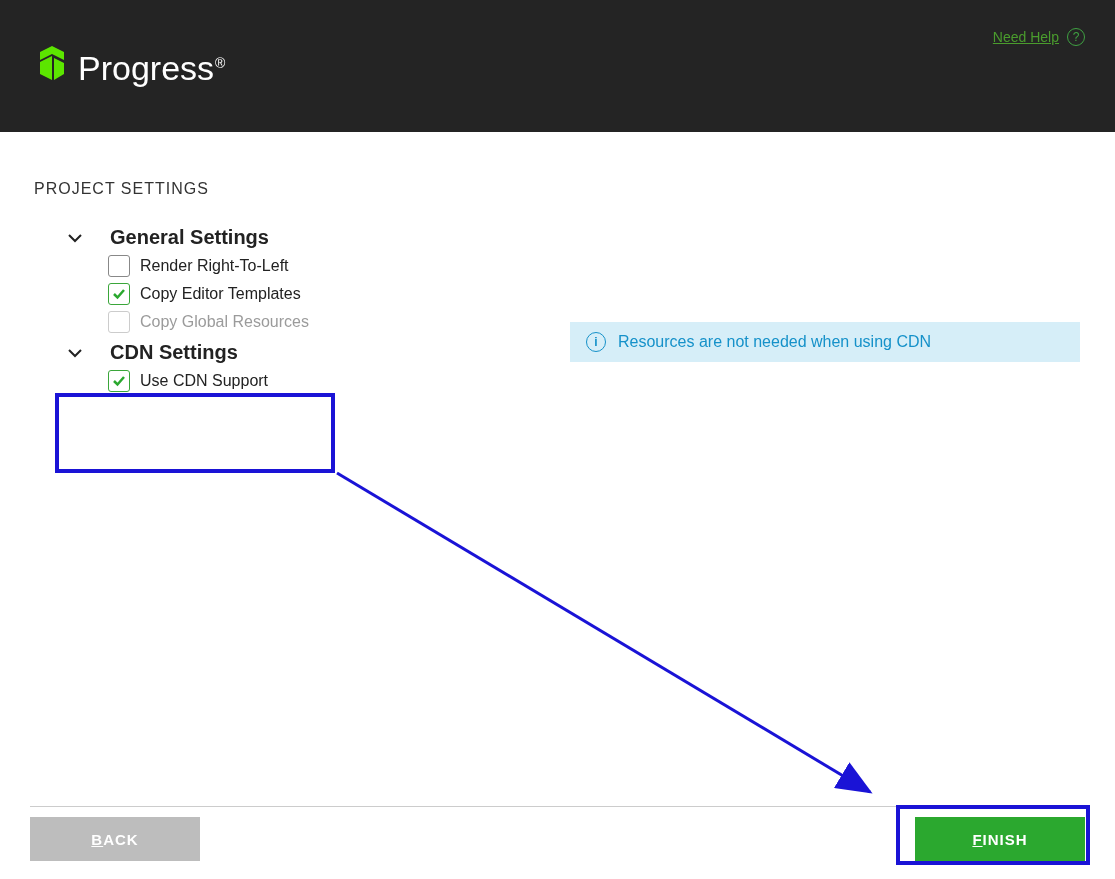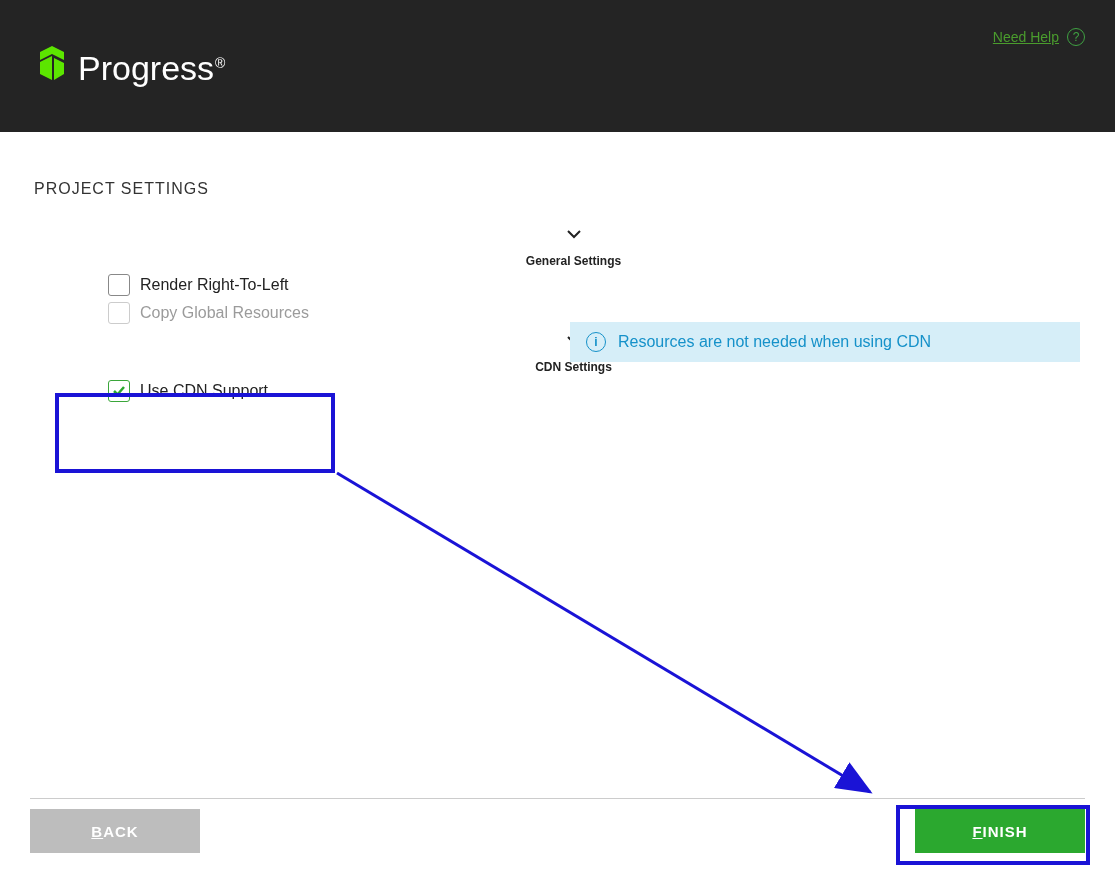--- a/index.html
+++ b/index.html
@@ -79,28 +79,27 @@
     letter-spacing: 1px;
     margin-bottom: 28px;
   }
 
   .settings {
     padding-left: 32px;
   }
   .group-header {
     display: flex;
     align-items: center;
-    gap: 12px;
+    gap: 26px;
     font-weight: bold;
-    font-size: 12px;
+    font-size: 20px;
     color: #222;
     margin-top: 8px;
     margin-bottom: 6px;
     cursor: pointer;
-    flex-direction: column;
   }
   .chevron {
     width: 18px;
     display: inline-flex;
     justify-content: center;
     color: #222;
   }
   .options {
     padding-left: 42px;
   }
@@ -153,21 +152,21 @@
     width: 20px; height: 20px;
     border: 1.5px solid #1591c9;
     border-radius: 50%;
     display: flex; align-items: center; justify-content: center;
     font-size: 12px; font-weight: bold;
     color: #1591c9;
   }
 
   .footer {
     position: absolute;
-    bottom: 12px;
+    bottom: 4px;
     left: 0;
     right: 0;
     padding: 0 30px 14px 30px;
   }
   .footer-line {
     border-top: 1px solid #ccc;
     margin-bottom: 10px;
   }
   .footer-buttons {
     display: flex;
@@ -258,20 +257,28 @@
       <span>General Settings</span>
     </div>
     <div class="options">
       <div class="option-row">
         <span class="checkbox"></span>
         <span>Render Right-To-Left</span>
       </div>
     </div>
 
     <div class="options">
+      <div class="option-row">
+        <span class="checkbox checked">
+          <svg class="checkmark" viewBox="0 0 14 14">
+              <path d="M2 7 L5.5 10.5 L12 3" stroke="#2ba82f" stroke-width="2.5" fill="none"></path>
+            </svg>
+        </span>
+        <span>Copy Editor Templates</span>
+      </div>
       <div class="option-row disabled">
         <span class="checkbox disabled"></span>
         <span>Copy Global Resources</span>
       </div>
     </div>
 
     <div class="group-header">
       <span class="chevron">
         <svg width="16" height="16" viewBox="0 0 16 16">
             <path d="M2 5 L8 11 L14 5" stroke="#222" stroke-width="2" fill="none"></path>

